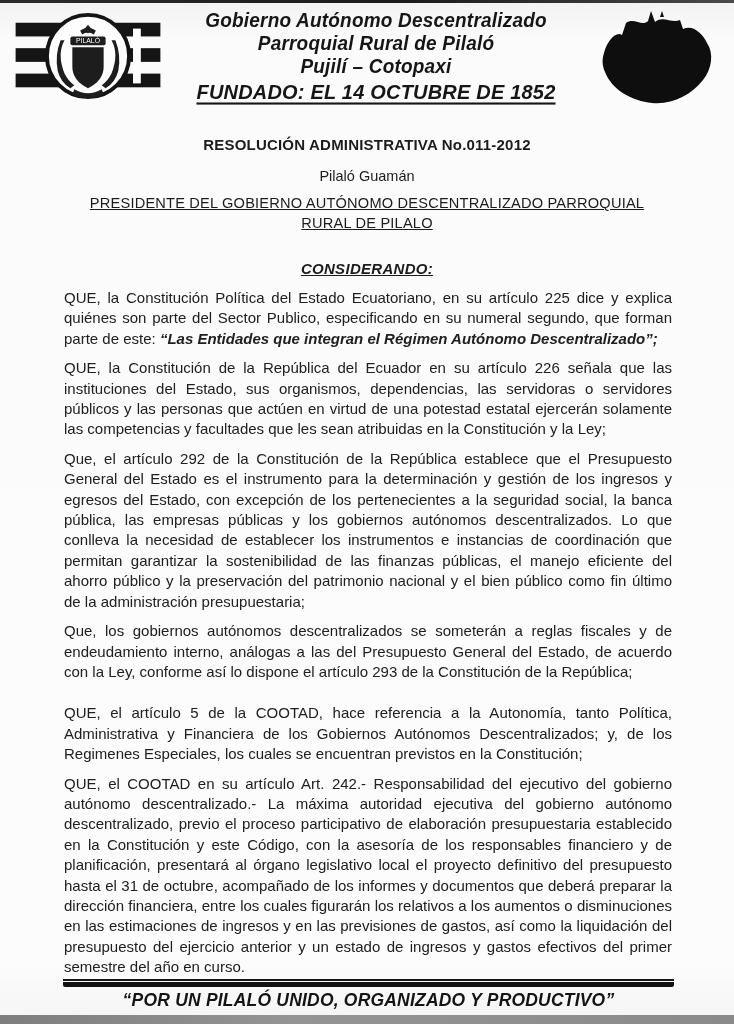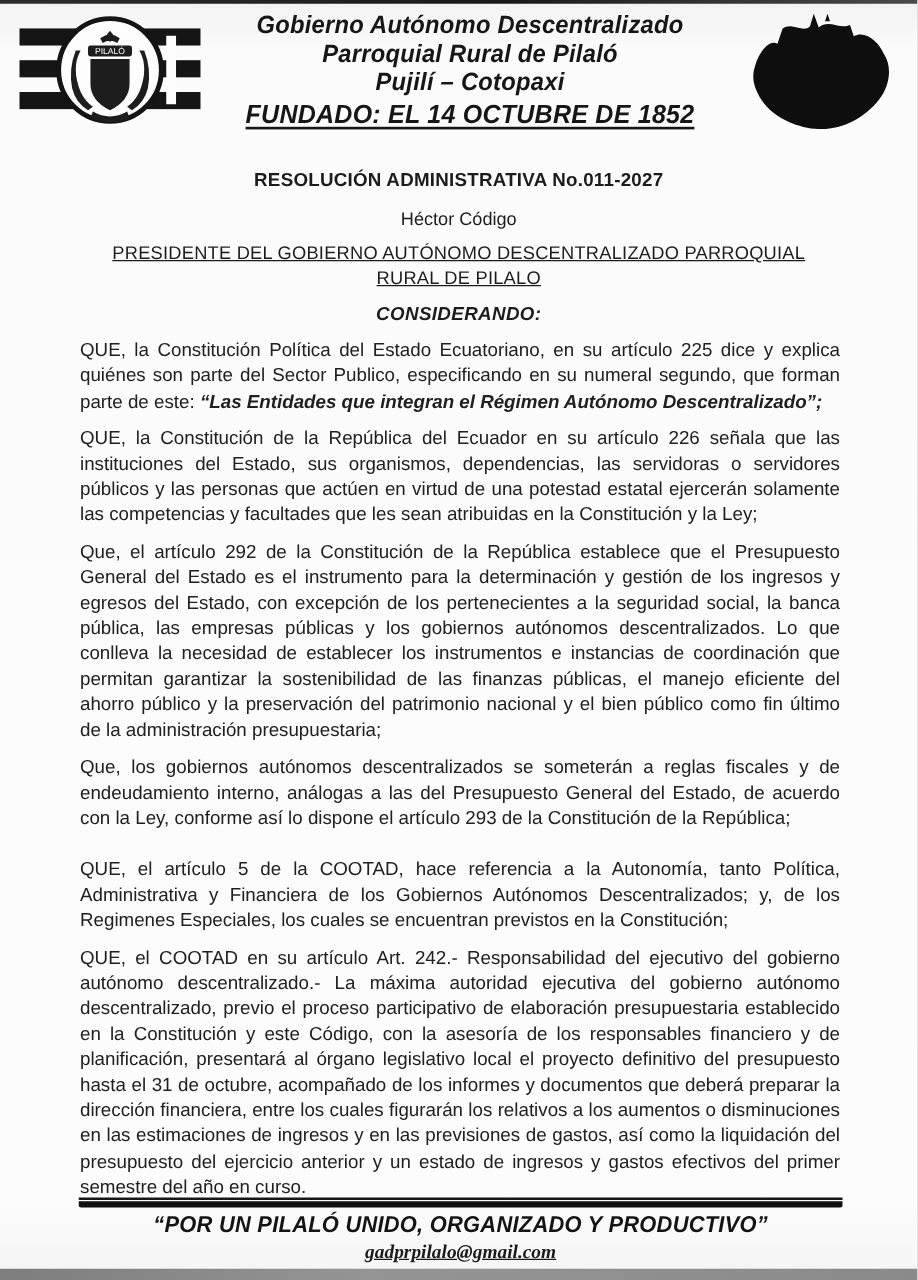--- a/index.html
+++ b/index.html
@@ -54,22 +54,22 @@
   .doc-titles{text-align:center;}
   .resolution-title{
     margin-top:24px;font-size:15px;font-weight:700;letter-spacing:.2px;
   }
   .author-name{margin-top:15px;font-size:14.5px;}
   .author-role{
     margin:9px auto 0 auto;max-width:604px;
     font-size:14.6px;line-height:20px;letter-spacing:.2px;text-decoration:underline;
   }
   .section-heading{
-    margin-top:10px;text-align:center;
-    font-size:15px;font-weight:700;font-style:italic;letter-spacing:.3px;
+    margin-top:27px;text-align:center;
+    font-size:15px;font-weight:700;font-style:italic;letter-spacing:.3px;text-decoration:underline;
   }
 
   
   .paragraphs{
     margin:11px 62px 0 64px;
     font-size:15px;line-height:20.4px;
     text-align:justify;
     color:#202020;
   }
   .para{margin:0 0 9px 0;}
@@ -143,22 +143,22 @@
 
     <div class="photo">
       <svg viewBox="0 0 132 104">
         <path fill="#0e0e0e" d="M14,44 C17,32 26,22 32,26 L36,14 C44,8 52,18 58,12 L61,2 L65,13 C73,6 82,15 90,11 L93,20 C103,15 113,25 117,34 C124,44 122,60 113,71 C101,86 82,96 62,94 C42,92 22,81 15,63 C12,56 12,50 14,44 Z"></path>
         <path fill="#0e0e0e" d="M40,20 l3,-8 3,8 z M70,8 l2,-6 2,6 z"></path>
       </svg>
     </div>
   </div>
 
   <div class="doc-titles">
-    <div class="resolution-title">RESOLUCIÓN ADMINISTRATIVA No.011-2027</div>
-    <div class="author-name">Héctor Código</div>
+    <div class="resolution-title">RESOLUCIÓN ADMINISTRATIVA No.011-2012</div>
+    <div class="author-name">Pilaló Guamán</div>
     <div class="author-role">PRESIDENTE DEL GOBIERNO AUTÓNOMO DESCENTRALIZADO PARROQUIAL RURAL DE PILALO</div>
   </div>
 
   <div class="section-heading">CONSIDERANDO:</div>
 
   <div class="paragraphs">
       <p class="para"><span>QUE, la Constitución Política del Estado Ecuatoriano, en su artículo 225 dice y explica quiénes son parte del Sector Publico, especificando en su numeral segundo, que forman parte de este: </span><span class="seg-bold-italic">“Las Entidades que integran el Régimen Autónomo Descentralizado”;</span></p>
       <p class="para"><span>QUE, la Constitución de la República del Ecuador en su artículo 226 señala que las instituciones del Estado, sus organismos, dependencias, las servidoras o servidores públicos y las personas que actúen en virtud de una potestad estatal ejercerán solamente las competencias y facultades que les sean atribuidas en la Constitución y la Ley;</span></p>
       <p class="para"><span>Que, el artículo 292 de la Constitución de la República establece que el Presupuesto General del Estado es el instrumento para la determinación y gestión de los ingresos y egresos del Estado, con excepción de los pertenecientes a la seguridad social, la banca pública, las empresas públicas y los gobiernos autónomos descentralizados. Lo que conlleva la necesidad de establecer los instrumentos e instancias de coordinación que permitan garantizar la sostenibilidad de las finanzas públicas, el manejo eficiente del ahorro público y la preservación del patrimonio nacional y el bien público como fin último de la administración presupuestaria;</span></p>
       <p class="para"><span>Que, los gobiernos autónomos descentralizados se someterán a reglas fiscales y de endeudamiento interno, análogas a las del Presupuesto General del Estado, de acuerdo con la Ley, conforme así lo dispone el artículo 293 de la Constitución de la República;</span></p>
@@ -166,17 +166,16 @@
       <p class="para"><span>QUE, el COOTAD en su  artículo  Art. 242.- Responsabilidad del ejecutivo del gobierno autónomo descentralizado.- La máxima autoridad ejecutiva del gobierno autónomo descentralizado, previo el proceso participativo de elaboración presupuestaria establecido en la Constitución y este Código, con la asesoría de los responsables financiero y de planificación, presentará al órgano legislativo local el proyecto definitivo del presupuesto hasta el 31 de octubre, acompañado de los informes y documentos que deberá preparar la dirección financiera, entre los cuales figurarán los relativos a los aumentos o disminuciones en las estimaciones de ingresos y en las previsiones de gastos, así como la liquidación del presupuesto del ejercicio anterior y un estado de ingresos y gastos efectivos del primer semestre del año en curso.</span></p>
     </div>
 
   <div class="footer">
     <div class="divider">
       <div class="thin"></div>
         <div class="gap"></div>
         <div class="thick"></div>
     </div>
     <div class="display slogan">“POR UN PILALÓ UNIDO, ORGANIZADO Y PRODUCTIVO”</div>
-    <div class="email">gadprpilalo@gmail.com</div>
   </div>
 
   <div class="bottom-bar"></div>
 </div>
 
 </body></html>

